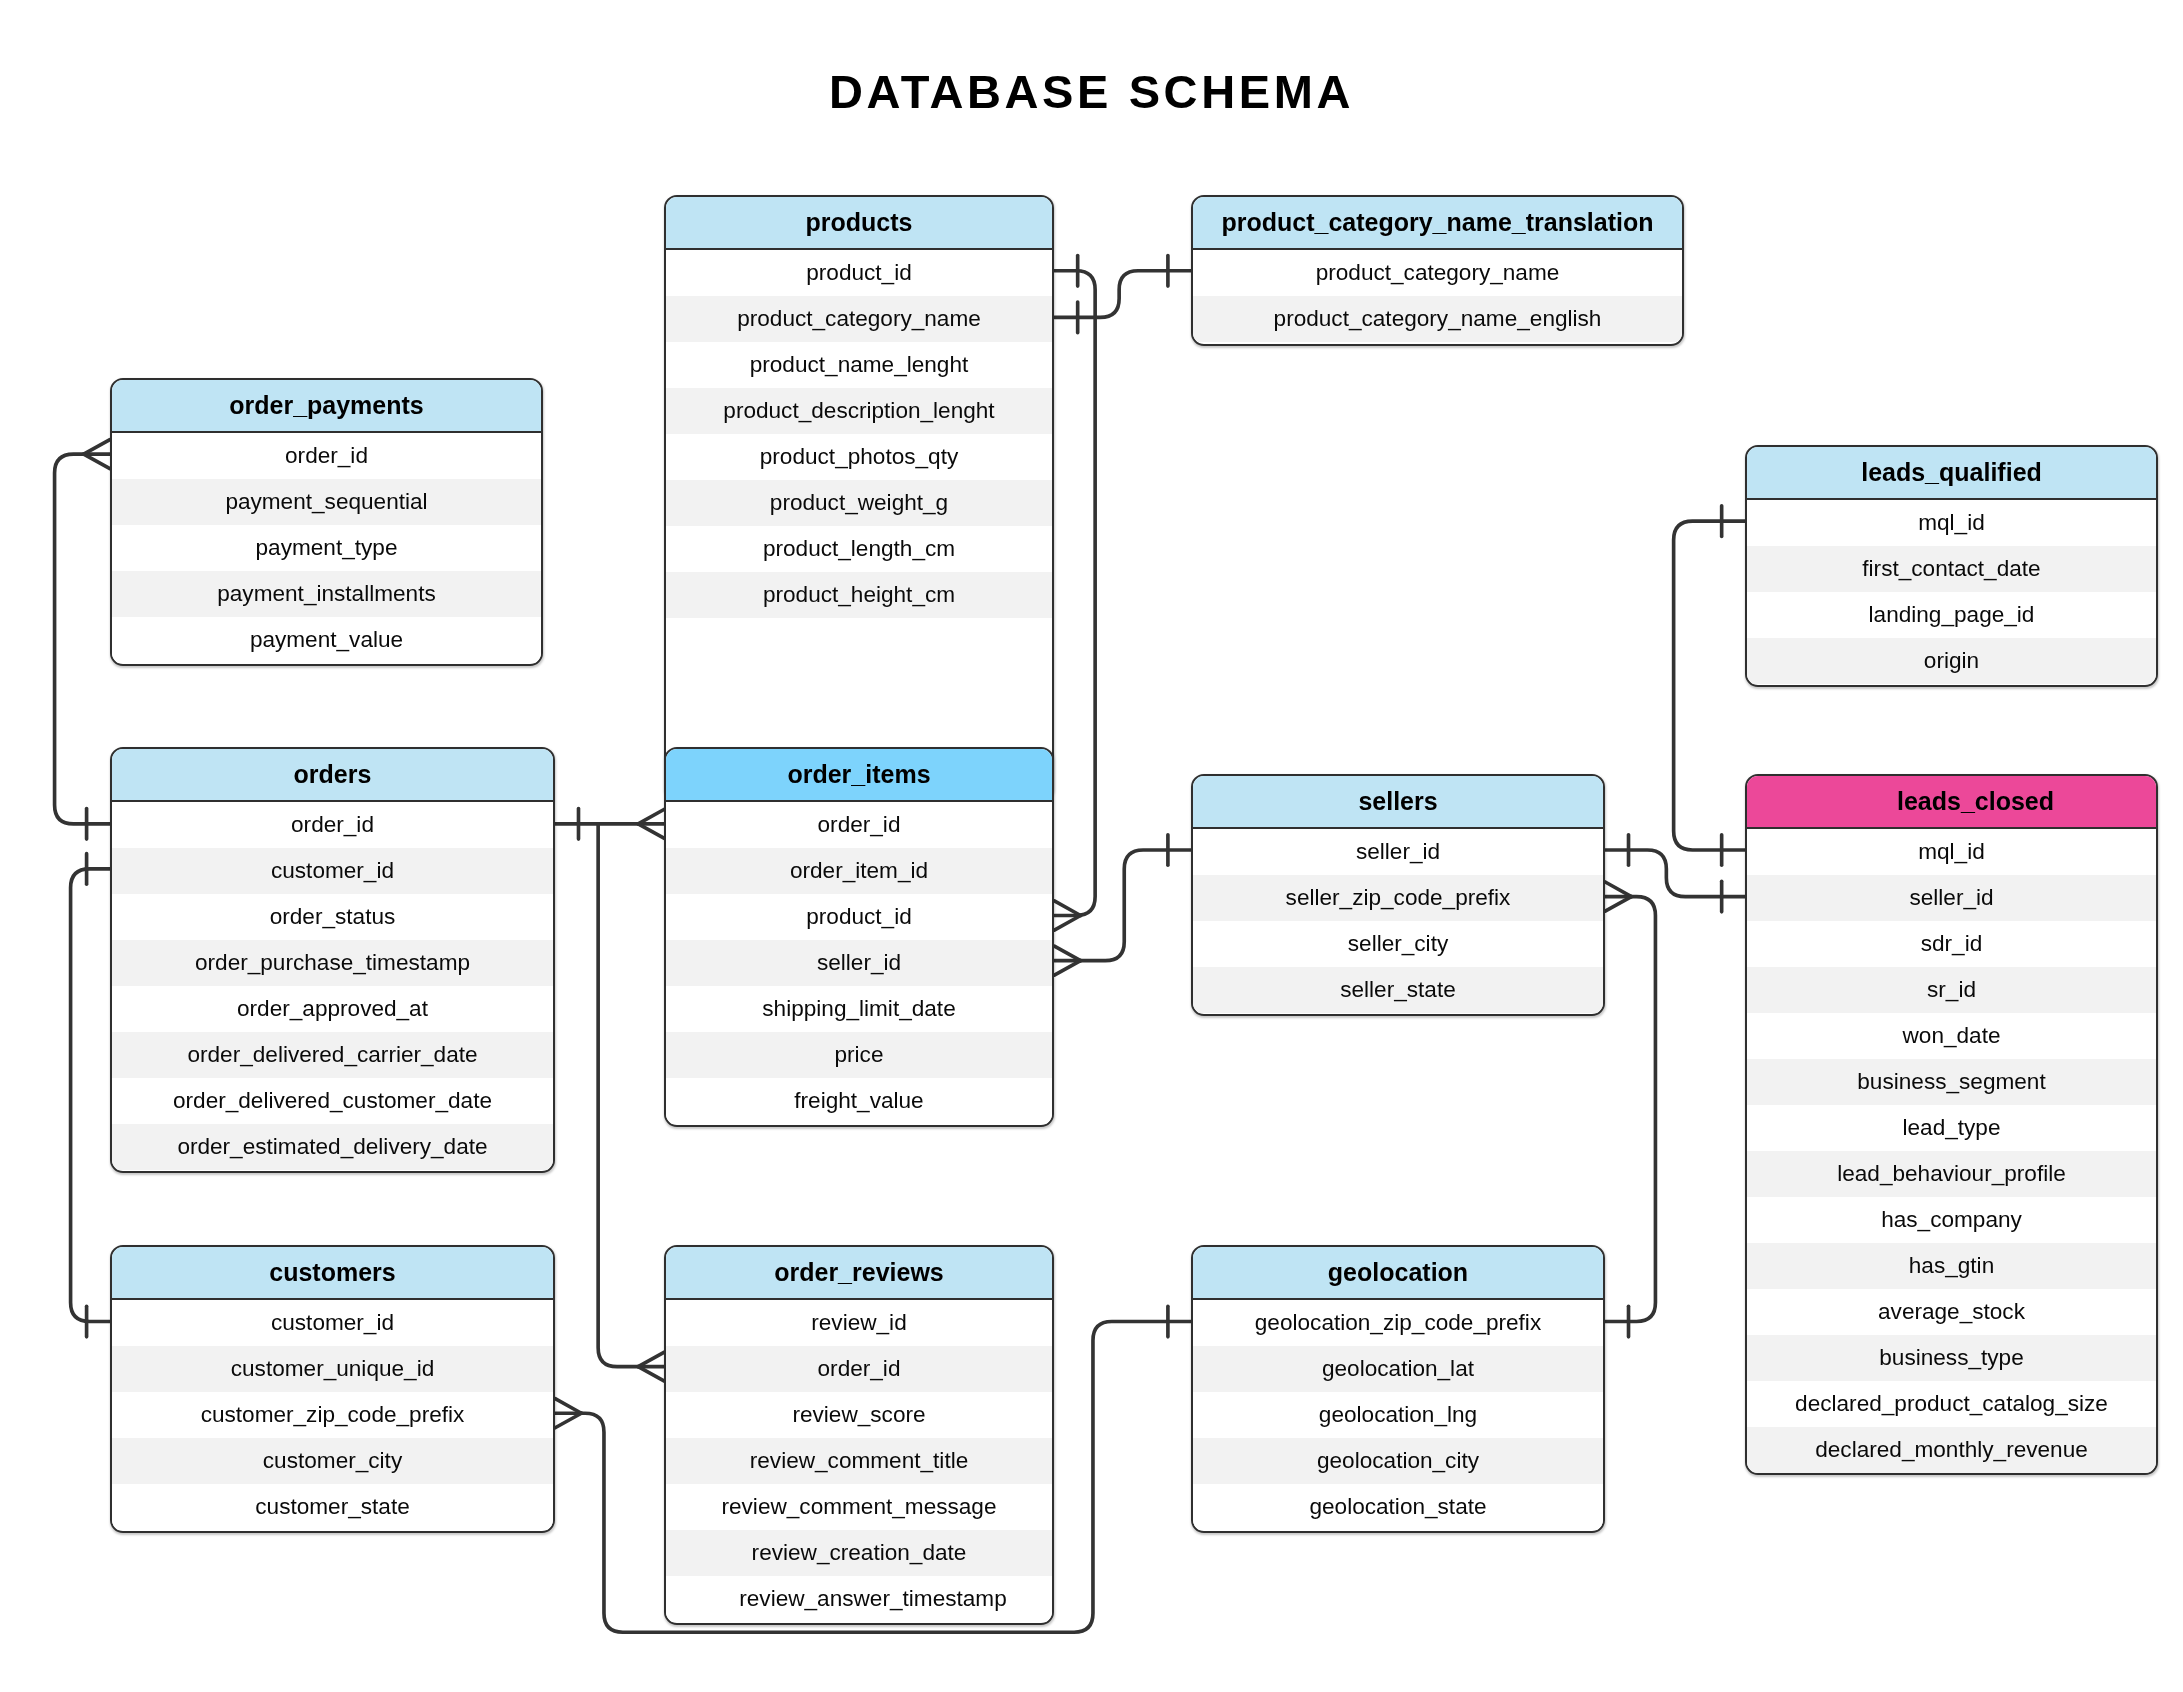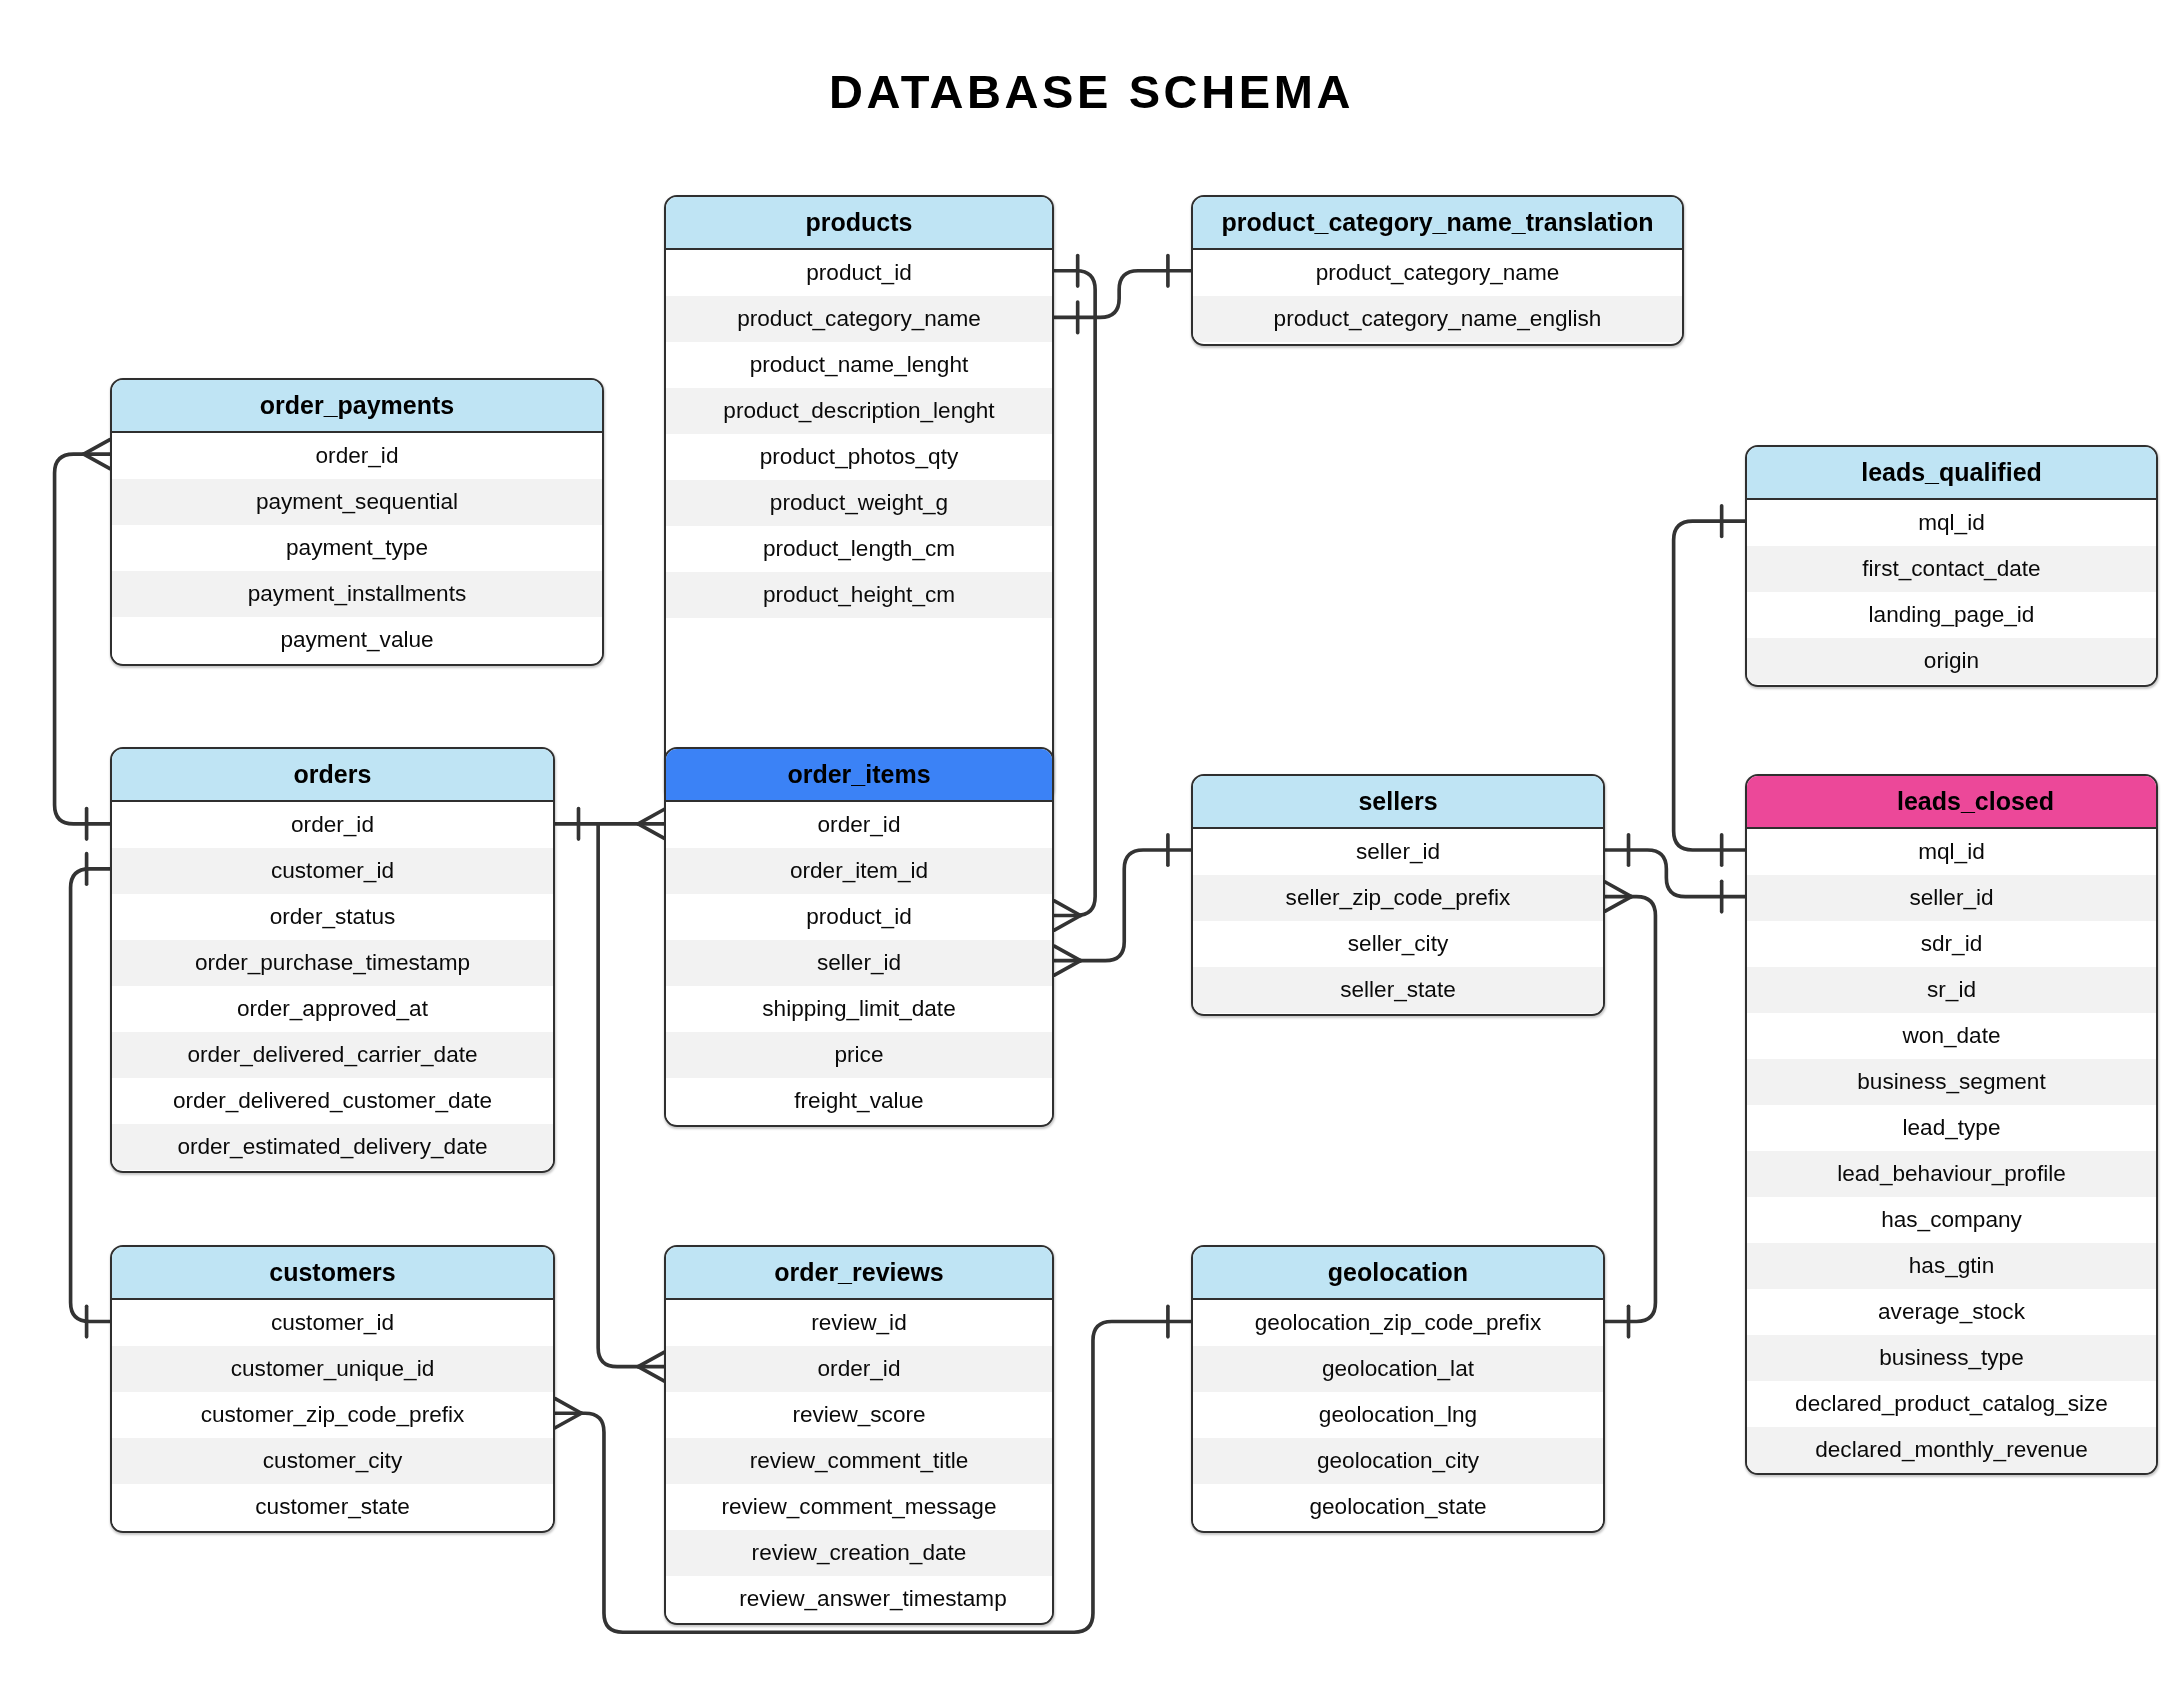--- a/index.html
+++ b/index.html
@@ -124,21 +124,21 @@
       </g>
       <g>
         <path d="M 763 1942 L 804 1942 Q 830 1942 830 1968 L 830 2217 Q 830 2243 856 2243 L 1476 2243 Q 1502 2243 1502 2217 L 1502 1842 Q 1502 1816 1528 1816 L 1637 1816" class="conn-path" stroke="#333333"></path>
         <line x1="799" y1="1942" x2="763" y2="1922" class="conn-marker"></line>
         <line x1="799" y1="1942" x2="763" y2="1962" class="conn-marker"></line>
         <line x1="1605" y1="1795" x2="1605" y2="1837" class="conn-marker"></line>
       </g>
     </svg>
   <div id="diagram-title">DATABASE SCHEMA</div>
   <div id="tables-root">
-      <div class="db-table" style="left: 110px; top: 378px; width: 494px; height: 288px; border-color: rgb(47, 47, 47);">
+      <div class="db-table" style="left: 110px; top: 378px; width: 433px; height: 288px; border-color: rgb(47, 47, 47);">
         <div class="tbl-header" style="background: rgb(191, 228, 244);">
           <span>order_payments</span>
         </div>
         <div class="tbl-row" style="background: rgb(255, 255, 255);">
           <span>order_id</span>
         </div>
         <div class="tbl-row" style="background: rgb(242, 242, 242);">
           <span>payment_sequential</span>
         </div>
         <div class="tbl-row" style="background: rgb(255, 255, 255);">
@@ -214,21 +214,21 @@
           <span>order_delivered_carrier_date</span>
         </div>
         <div class="tbl-row" style="background: rgb(255, 255, 255);">
           <span>order_delivered_customer_date</span>
         </div>
         <div class="tbl-row" style="background: rgb(242, 242, 242);">
           <span>order_estimated_delivery_date</span>
         </div>
       </div>
       <div class="db-table" style="left: 664px; top: 747px; width: 390px; height: 380px; border-color: rgb(47, 47, 47);">
-        <div class="tbl-header" style="background: #3b82f6;">
+        <div class="tbl-header" style="background: #7dd3fc;">
           <span>order_items</span>
         </div>
         <div class="tbl-row" style="background: rgb(255, 255, 255);">
           <span>order_id</span>
         </div>
         <div class="tbl-row" style="background: rgb(242, 242, 242);">
           <span>order_item_id</span>
         </div>
         <div class="tbl-row" style="background: rgb(255, 255, 255);">
           <span>product_id</span>

